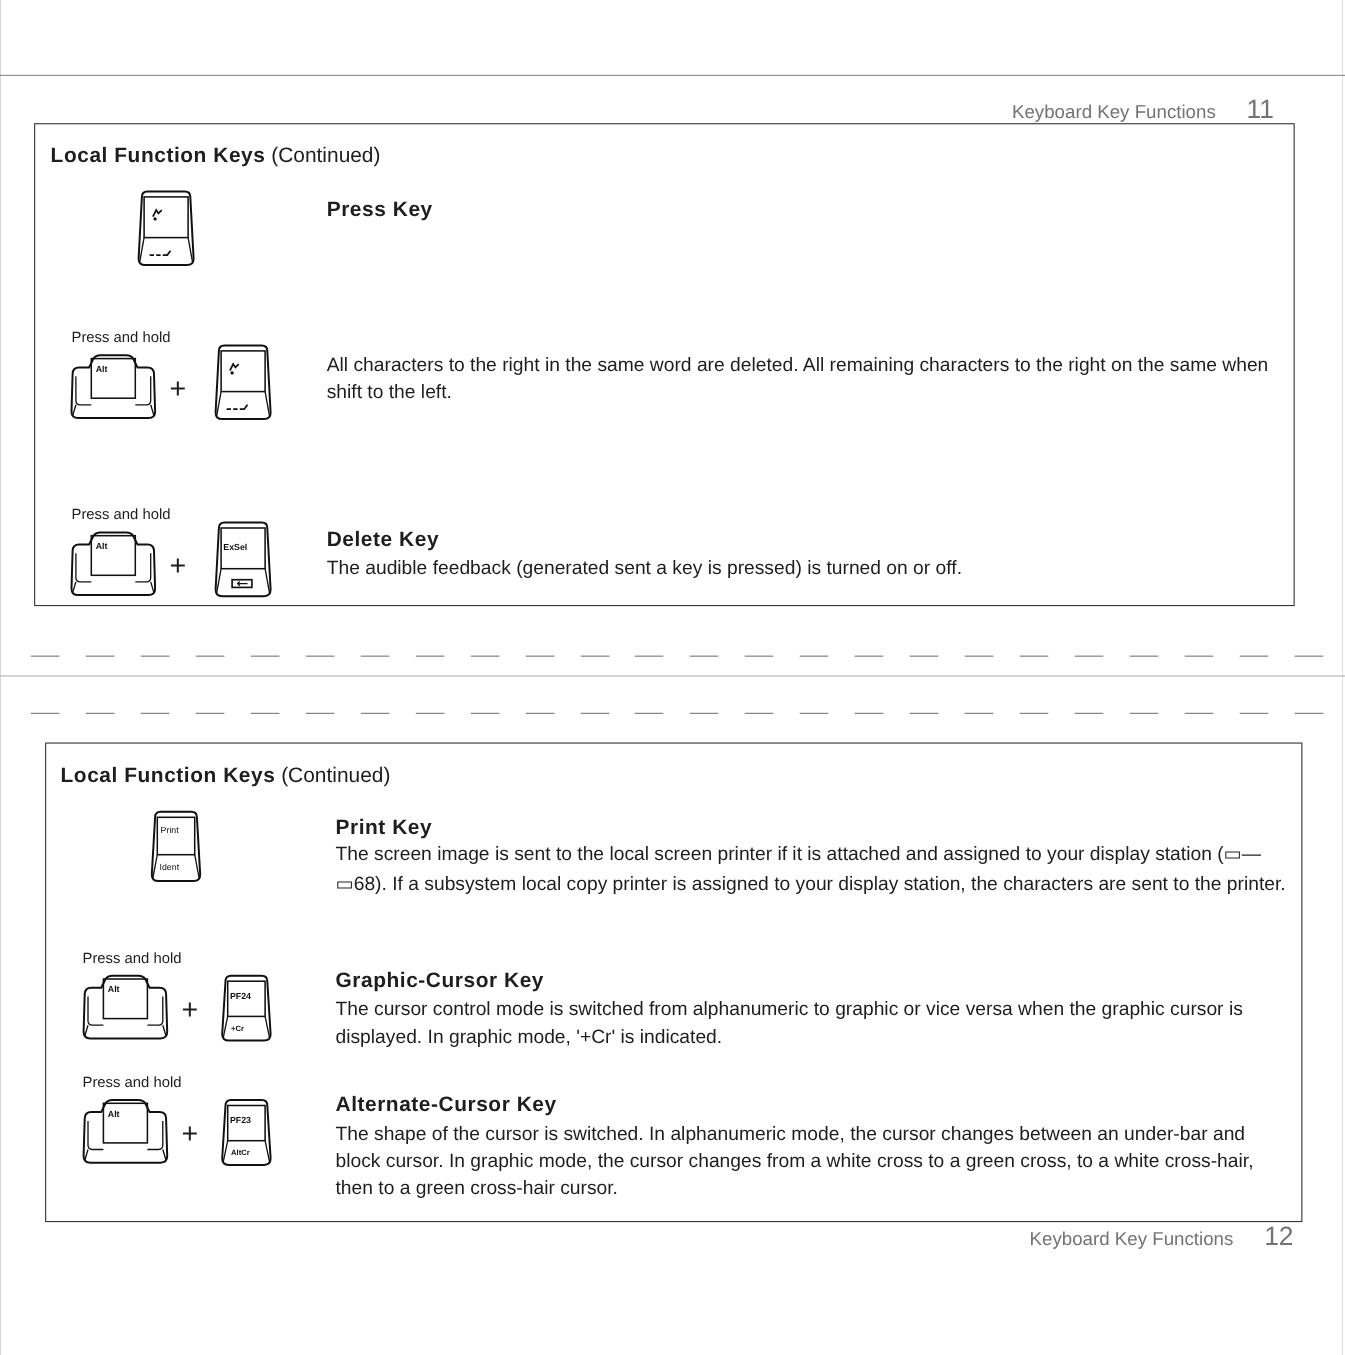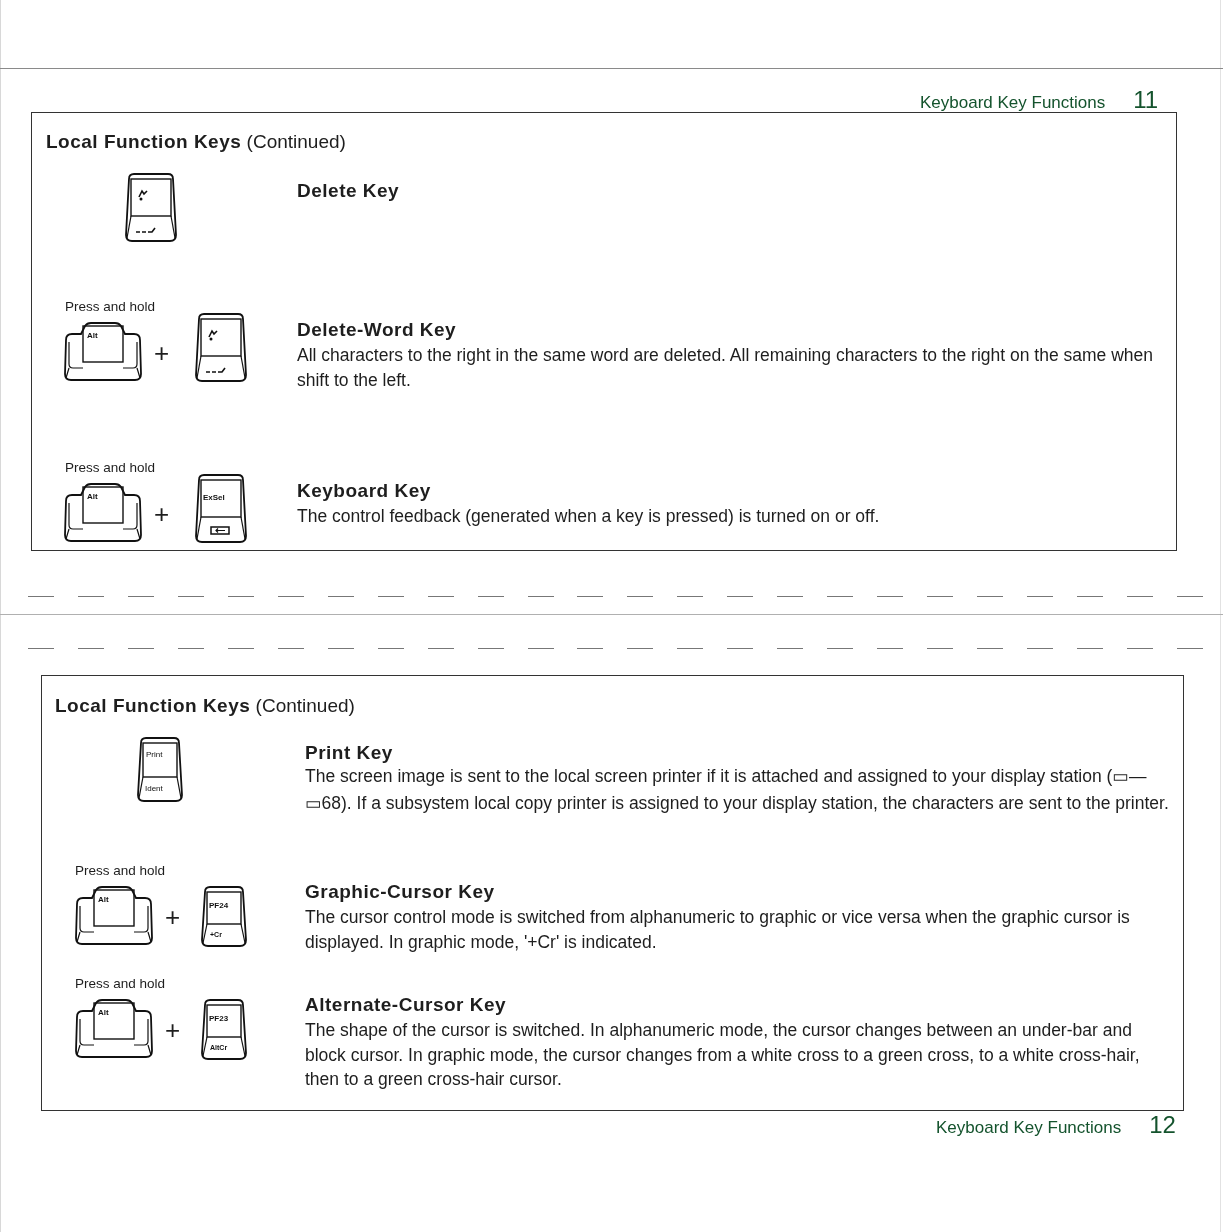--- a/index.html
+++ b/index.html
@@ -3,21 +3,21 @@
 <meta charset="utf-8">
 <style>
   html, body { margin:0; padding:0; background:#fff; }
   body { width:1223px; height:1232px; position:relative; overflow:hidden;
          font-family:"Liberation Sans", sans-serif; color:#1e1e1e; }
   .hline { position:absolute; left:0; width:1223px; height:1px; background:#8a8a8a; }
   .vline-left { position:absolute; left:0; top:0; width:1px; height:1232px; background:#d8d8d8; }
   .vline-right { position:absolute; right:2px; top:0; width:1px; height:1232px; background:#e2e2e2; }
   .dash-row { position:absolute; left:28px; width:1175px; height:2px; display:flex; justify-content:space-between; }
   .dash-row span { display:block; width:26px; height:1px; background:#777; }
-  .runhead { position:absolute; font-size:17px; color:#14532d; }
+  .runhead { position:absolute; font-size:17px; color:#737373; }
   .runhead .pg { font-size:24px; margin-left:28px; }
   .panel { position:absolute; border:1.5px solid #333; box-sizing:border-box; }
   .panel-title { position:absolute; font-size:19px; }
   .panel-title b { font-weight:bold; letter-spacing:0.5px; }
   .entry { position:absolute; }
   .entry .ttl { font-size:19px; font-weight:bold; letter-spacing:0.5px; margin-bottom:2px; }
   .entry .desc { font-size:17.5px; line-height:24.5px; }
   .press { position:absolute; font-size:13.5px; }
   .plus { position:absolute; font-size:26px; font-weight:normal; }
   .key { position:absolute; }
@@ -100,21 +100,21 @@
     <path d="M6 6 Q6 1 11 1 L45 1 Q50 1 50 6 L53 62 Q53 68 47 68 L9 68 Q3 68 3 62 Z" fill="#fff" stroke="#111" stroke-width="1.8"></path>
     <rect x="8" y="6" width="40" height="37" fill="none" stroke="#111" stroke-width="1.4"></rect>
     <line x1="8" y1="43" x2="4" y2="65" stroke="#111" stroke-width="1.2"></line>
     <line x1="48" y1="43" x2="52" y2="65" stroke="#111" stroke-width="1.2"></line>
     <path d="M16 24 l3 -6 l2 3 l3 -3" fill="none" stroke="#111" stroke-width="1.6"></path>
     <circle cx="18" cy="26" r="1.5" fill="#111"></circle>
     <path d="M13 59 h4 m2 0 h4 m2 0 h4 l3 -4" fill="none" stroke="#111" stroke-width="1.6"></path>
   </svg>
 </div>
 <div class="entry" style="left:297px; top:180px; width:870px;">
-  <div class="ttl">Delete Key</div>
+  <div class="ttl">Press Key</div>
 </div>
 
 <div class="press" style="left:65px; top:299px;">Press and hold</div>
 <div class="key" style="left:63px; top:322px;">
   <svg width="80" height="60" viewBox="0 0 80 60">
     <path d="M3 18 Q3 12 9 12 L18 12 L22 4 Q24 1 28 1 L52 1 Q56 1 58 4 L62 12 L71 12 Q77 12 77 18 L78 52 Q78 58 72 58 L8 58 Q2 58 2 52 Z" fill="#fff" stroke="#111" stroke-width="1.8"></path>
     <rect x="20" y="4" width="40" height="36" fill="none" stroke="#111" stroke-width="1.4"></rect>
     <path d="M6 20 L6 42 Q6 46 10 46 L20 46" fill="none" stroke="#111" stroke-width="1.2"></path>
     <path d="M74 20 L74 42 Q74 46 70 46 L60 46" fill="none" stroke="#111" stroke-width="1.2"></path>
     <line x1="6" y1="46" x2="3" y2="56" stroke="#111" stroke-width="1.2"></line>
@@ -128,21 +128,20 @@
     <path d="M6 6 Q6 1 11 1 L45 1 Q50 1 50 6 L53 62 Q53 68 47 68 L9 68 Q3 68 3 62 Z" fill="#fff" stroke="#111" stroke-width="1.8"></path>
     <rect x="8" y="6" width="40" height="37" fill="none" stroke="#111" stroke-width="1.4"></rect>
     <line x1="8" y1="43" x2="4" y2="65" stroke="#111" stroke-width="1.2"></line>
     <line x1="48" y1="43" x2="52" y2="65" stroke="#111" stroke-width="1.2"></line>
     <path d="M16 24 l3 -6 l2 3 l3 -3" fill="none" stroke="#111" stroke-width="1.6"></path>
     <circle cx="18" cy="26" r="1.5" fill="#111"></circle>
     <path d="M13 59 h4 m2 0 h4 m2 0 h4 l3 -4" fill="none" stroke="#111" stroke-width="1.6"></path>
   </svg>
 </div>
 <div class="entry" style="left:297px; top:319px; width:870px;">
-  <div class="ttl">Delete-Word Key</div>
   <div class="desc">All characters to the right in the same word are deleted.  All remaining characters to the right on the same when shift to the left.</div>
 </div>
 
 <div class="press" style="left:65px; top:460px;">Press and hold</div>
 <div class="key" style="left:63px; top:483px;">
   <svg width="80" height="60" viewBox="0 0 80 60">
     <path d="M3 18 Q3 12 9 12 L18 12 L22 4 Q24 1 28 1 L52 1 Q56 1 58 4 L62 12 L71 12 Q77 12 77 18 L78 52 Q78 58 72 58 L8 58 Q2 58 2 52 Z" fill="#fff" stroke="#111" stroke-width="1.8"></path>
     <rect x="20" y="4" width="40" height="36" fill="none" stroke="#111" stroke-width="1.4"></rect>
     <path d="M6 20 L6 42 Q6 46 10 46 L20 46" fill="none" stroke="#111" stroke-width="1.2"></path>
     <path d="M74 20 L74 42 Q74 46 70 46 L60 46" fill="none" stroke="#111" stroke-width="1.2"></path>
@@ -157,22 +156,22 @@
     <path d="M6 6 Q6 1 11 1 L45 1 Q50 1 50 6 L53 62 Q53 68 47 68 L9 68 Q3 68 3 62 Z" fill="#fff" stroke="#111" stroke-width="1.8"></path>
     <rect x="8" y="6" width="40" height="37" fill="none" stroke="#111" stroke-width="1.4"></rect>
     <line x1="8" y1="43" x2="4" y2="65" stroke="#111" stroke-width="1.2"></line>
     <line x1="48" y1="43" x2="52" y2="65" stroke="#111" stroke-width="1.2"></line>
     <text x="10" y="26" class="keylbl">ExSel</text>
     <rect x="18" y="53" width="18" height="7" fill="none" stroke="#111" stroke-width="1.5"></rect>
     <path d="M23 56.5 h9 M25 54.5 l-2 2 l2 2" fill="none" stroke="#111" stroke-width="1.2"></path>
   </svg>
 </div>
 <div class="entry" style="left:297px; top:480px; width:870px;">
-  <div class="ttl">Keyboard Key</div>
-  <div class="desc">The control feedback (generated when a key is pressed) is turned on or off.</div>
+  <div class="ttl">Delete Key</div>
+  <div class="desc">The audible feedback (generated sent a key is pressed) is turned on or off.</div>
 </div>
 
 <div class="panel" style="left:41px; top:675px; width:1143px; height:436px;"></div>
 
 <div class="panel-title" style="left:55px; top:695px;">
   <b>Local Function Keys</b>
   <span>(Continued)</span>
 </div>
 
 <div class="key" style="left:136px; top:737px;">

